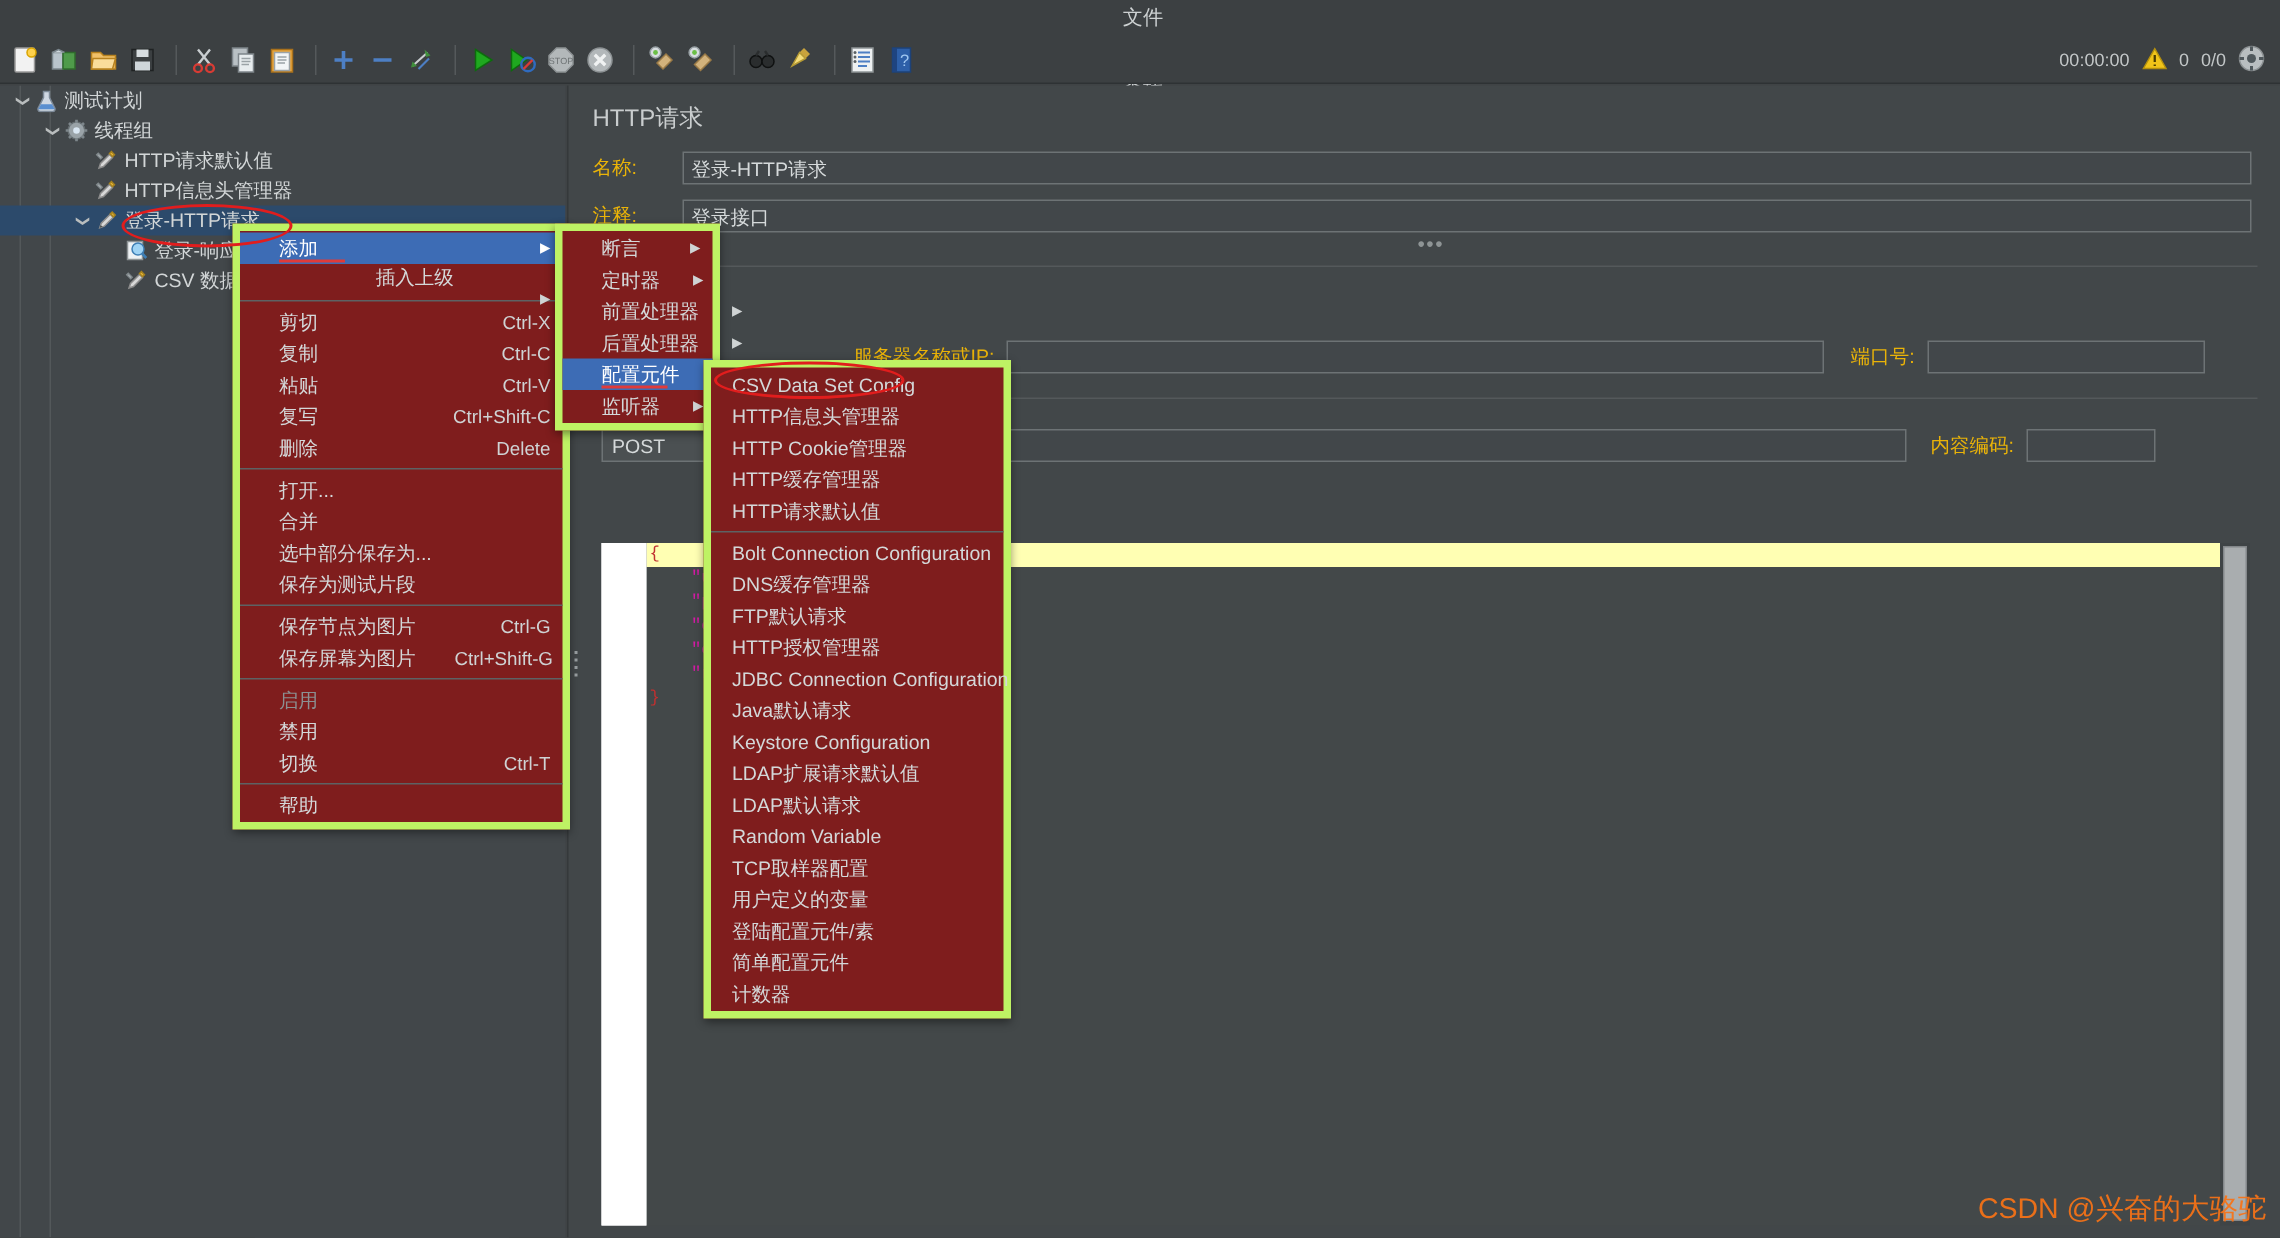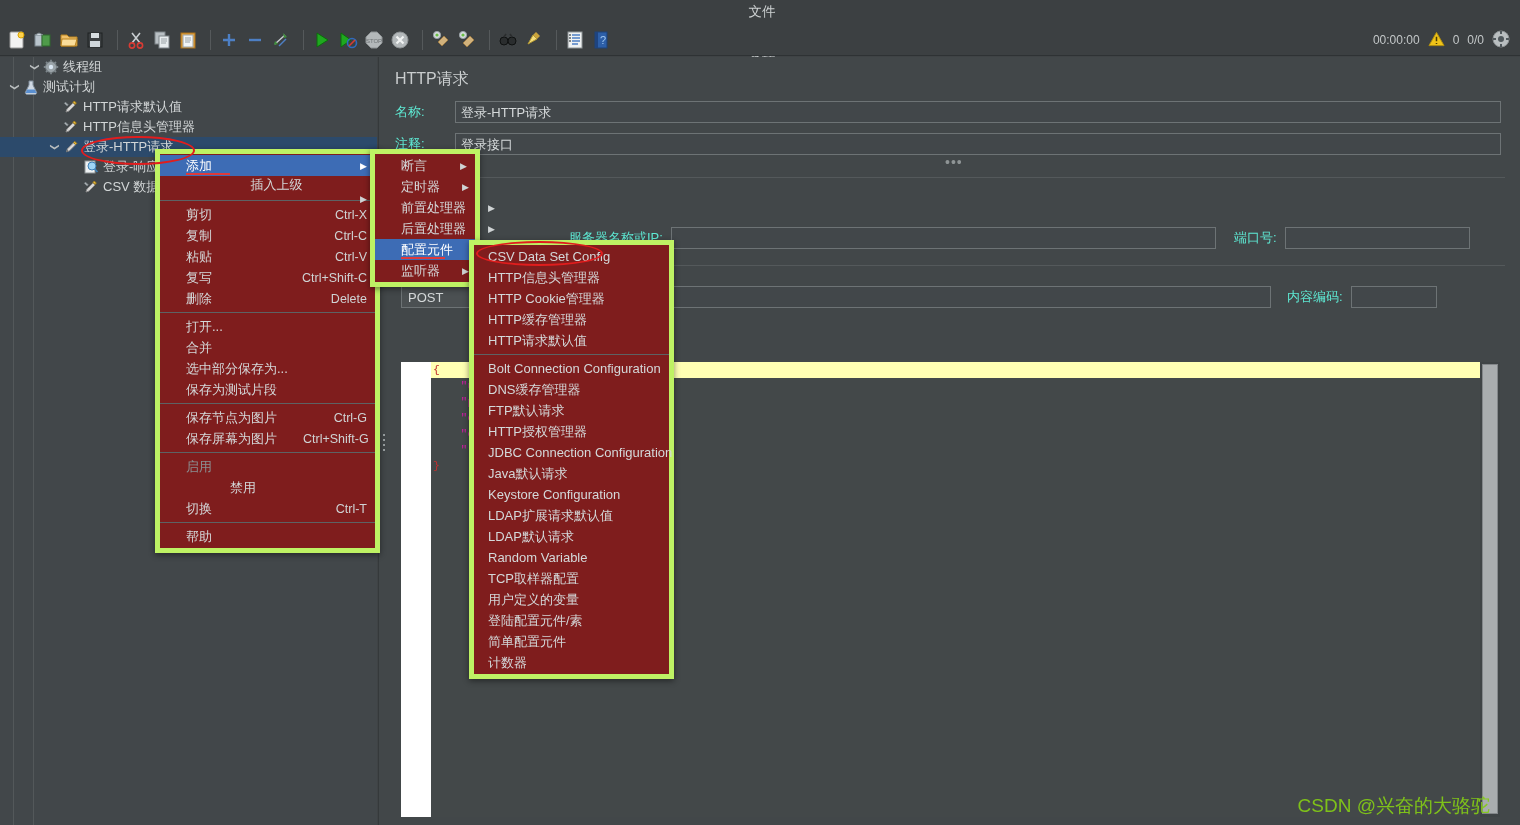--- a/index.html
+++ b/index.html
@@ -28,21 +28,21 @@
   .row{position:relative;height:20px;display:flex;align-items:center;font-size:13px;color:#d2d6d7;white-space:nowrap;}
   .row.sel{background:#2c4a6b;}
   .twisty{width:14px;display:flex;align-items:center;justify-content:center;color:#b9bdbe;font-size:9px;}
   .ticon{width:18px;height:18px;margin-right:3px;display:flex;align-items:center;justify-content:center;}
   .guide{position:absolute;top:0;bottom:0;width:1px;background:#53585a;}
 
   
   .content{position:absolute;left:378px;top:57px;width:1142px;height:768px;background:#424749;box-sizing:border-box;border-left:1px solid #35393b;}
   .ctitle{position:absolute;left:16px;top:12px;font-size:16px;color:#c9cdce;}
   .frow{position:absolute;display:flex;align-items:center;}
-  .flabel{font-size:13px;color:#5eead4;margin-right:8px;}
+  .flabel{font-size:13px;color:#eab308;margin-right:8px;}
   .finput{background:#42474a;border:1px solid #6d7375;height:22px;line-height:22px;font-size:13px;color:#d6dadb;padding:0 5px;box-sizing:border-box;}
   .sep{position:absolute;height:1px;background:#54595b;}
   .dots{position:absolute;color:#8e9495;font-size:14px;letter-spacing:1px;}
   .cbx{width:13px;height:13px;border:1px solid #7d8385;background:#4b5052;display:inline-block;box-sizing:border-box;}
   .cblabel{font-size:11.5px;color:#c3c7c8;margin-left:5px;}
   .combo{background:#4b5052;border:1px solid #6d7375;height:22px;display:flex;align-items:center;padding:0 6px;font-size:13px;color:#d6dadb;box-sizing:border-box;}
 
   
   .tabs{position:absolute;display:flex;align-items:flex-end;font-size:13px;}
   .tab{padding:3px 7px;color:#c5c9ca;}
@@ -71,21 +71,21 @@
   .menu .it.hl{background:#3d6cb5;color:#fff;}
   .menu .it.dis{color:#8b9092;}
   .menu .it .acc{margin-left:auto;padding-left:26px;font-size:12.5px;color:#cfd3d4;}
   .menu .it .arr{margin-left:auto;padding-left:22px;font-size:9px;color:#cfd3d4;}
   .menu .it.hl .arr{color:#fff;}
   .mdiv{height:1px;background:#5d6264;margin:3px 0;}
   .underline{position:absolute;height:2px;background:#e03a3a;}
 
   .ellipse{position:absolute;border:2px solid #e11d1d;border-radius:50%;z-index:60;pointer-events:none;}
 
-  .watermark{position:absolute;right:30px;bottom:6px;font-size:19px;color:#84cc16;opacity:.92;z-index:70;}
+  .watermark{position:absolute;right:9px;bottom:6px;font-size:19px;color:#f97316;opacity:.92;z-index:70;}
   .whitebox{position:absolute;background:#fff;}
 </style>
 </head>
 <body>
 
 <div id="root">
 
   <div class="menubar" id="menubar">
       <div class="mi">文件</div>
       <div class="mi">编辑</div>
@@ -252,40 +252,40 @@
             <circle cx="9" cy="9" r="3" fill="#50585c"></circle>
             <path d="M9 1v3M9 14v3M1 9h3M14 9h3" stroke="#50585c" stroke-width="2"></path>
           </svg>
       </span>
     </div>
   </div>
 
   <div class="treepanel" id="treepanel">
       <div class="guide" style="left: 13px;"></div>
       <div class="guide" style="left: 33px;"></div>
+      <div class="row" style="padding-left: 8px;">
+        <span class="twisty" style="transform: rotate(90deg);">❯</span>
+        <span class="ticon">
+          <svg width="16" height="16" viewBox="0 0 16 16">
+            <path d="M6 2h4v4l3.5 7a1.6 1.6 0 0 1-1.4 2.4H3.9A1.6 1.6 0 0 1 2.5 13L6 6z" fill="#cfd8e3" stroke="#7e8b99"></path>
+            <path d="M4.3 10.5h7.4l1.8 3.4H2.5z" fill="#5a8fd0"></path>
+          </svg>
+        </span>
+        <span>测试计划</span>
+      </div>
       <div class="row" style="padding-left: 28px;">
         <span class="twisty" style="transform: rotate(90deg);">❯</span>
         <span class="ticon">
           <svg width="16" height="16" viewBox="0 0 16 16">
             <circle cx="8" cy="8" r="5.6" fill="#9aa3a8" stroke="#646c70"></circle>
             <circle cx="8" cy="8" r="2.2" fill="#d9e6f2"></circle>
             <path d="M8 0.8v2.2M8 13v2.2M0.8 8h2.2M13 8h2.2M3 3l1.6 1.6M11.4 11.4L13 13M13 3l-1.6 1.6M4.6 11.4L3 13" stroke="#7d868b" stroke-width="1.8"></path>
           </svg>
         </span>
         <span>线程组</span>
-      </div>
-      <div class="row" style="padding-left: 8px;">
-        <span class="twisty" style="transform: rotate(90deg);">❯</span>
-        <span class="ticon">
-          <svg width="16" height="16" viewBox="0 0 16 16">
-            <path d="M6 2h4v4l3.5 7a1.6 1.6 0 0 1-1.4 2.4H3.9A1.6 1.6 0 0 1 2.5 13L6 6z" fill="#cfd8e3" stroke="#7e8b99"></path>
-            <path d="M4.3 10.5h7.4l1.8 3.4H2.5z" fill="#5a8fd0"></path>
-          </svg>
-        </span>
-        <span>测试计划</span>
       </div>
       <div class="row" style="padding-left: 48px;">
         <span class="twisty"></span>
         <span class="ticon">
           <svg width="16" height="16" viewBox="0 0 16 16">
             <path d="M3 13l1-3 6-6 2 2-6 6z" fill="#d8d8d8" stroke="#8c8c8c"></path>
             <path d="M10 3.4l1.3-1.3 2 2-1.3 1.3z" fill="#e8b93c" stroke="#a6821e"></path>
             <path d="M2.5 3.2l2.6 2.6-1 1L1.5 4.2z" fill="#bfc5c8" stroke="#80888c"></path>
           </svg>
         </span>
@@ -473,21 +473,21 @@
         <span class="acc">Ctrl-G</span>
       </div>
       <div class="it" style="position: relative;">
         <span>保存屏幕为图片</span>
         <span class="acc">Ctrl+Shift-G</span>
       </div>
       <div class="mdiv"></div>
       <div class="it dis" style="position: relative;">
         <span>启用</span>
       </div>
-      <div class="it" style="position: relative; margin-left: 44px;">
+      <div class="it" style="position: relative;">
         <span>禁用</span>
       </div>
       <div class="it" style="position: relative;">
         <span>切换</span>
         <span class="acc">Ctrl-T</span>
       </div>
       <div class="mdiv"></div>
       <div class="it" style="position: relative;">
         <span>帮助</span>
       </div>

